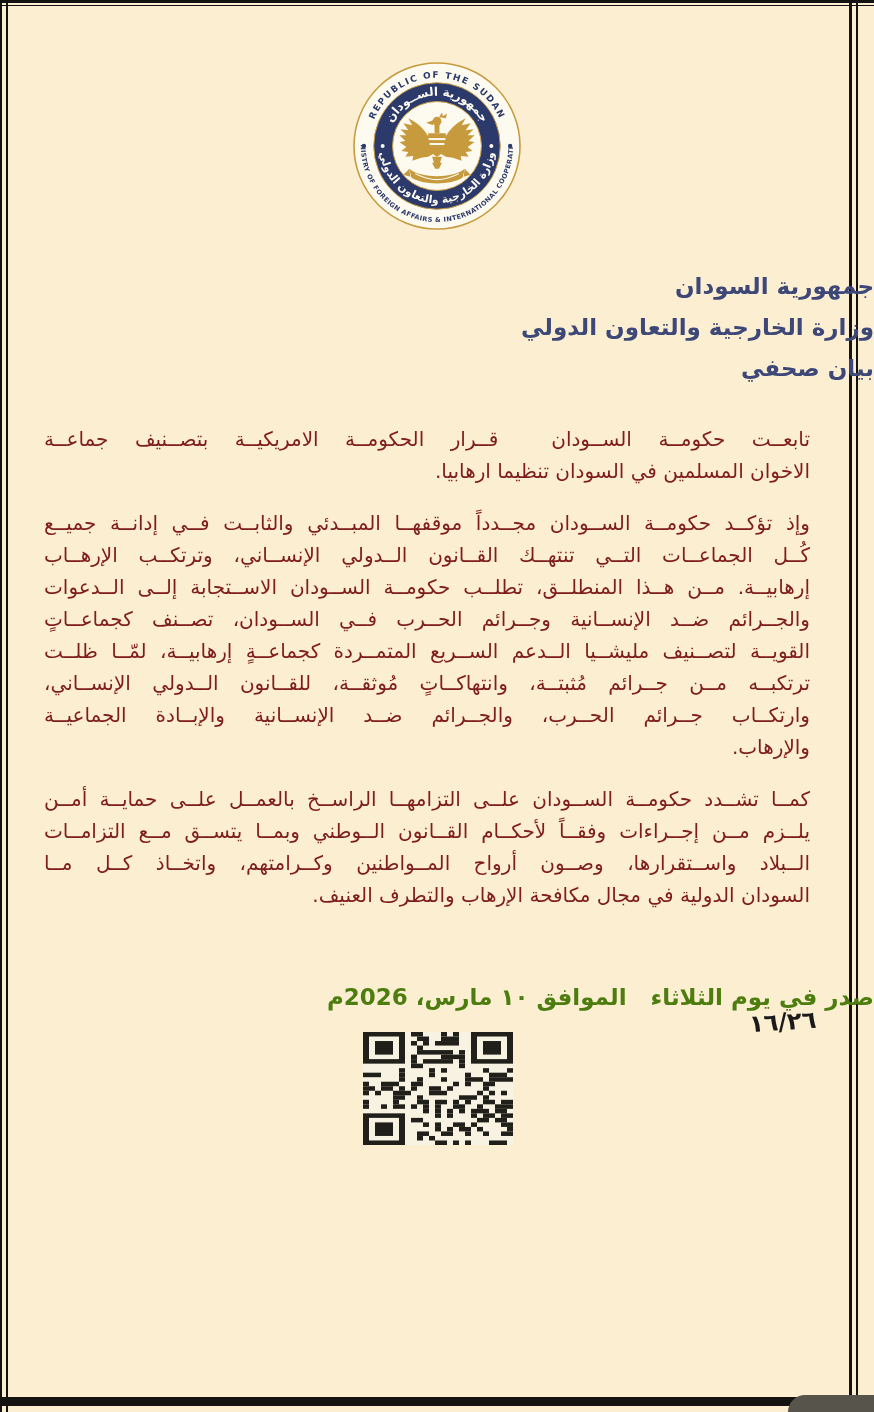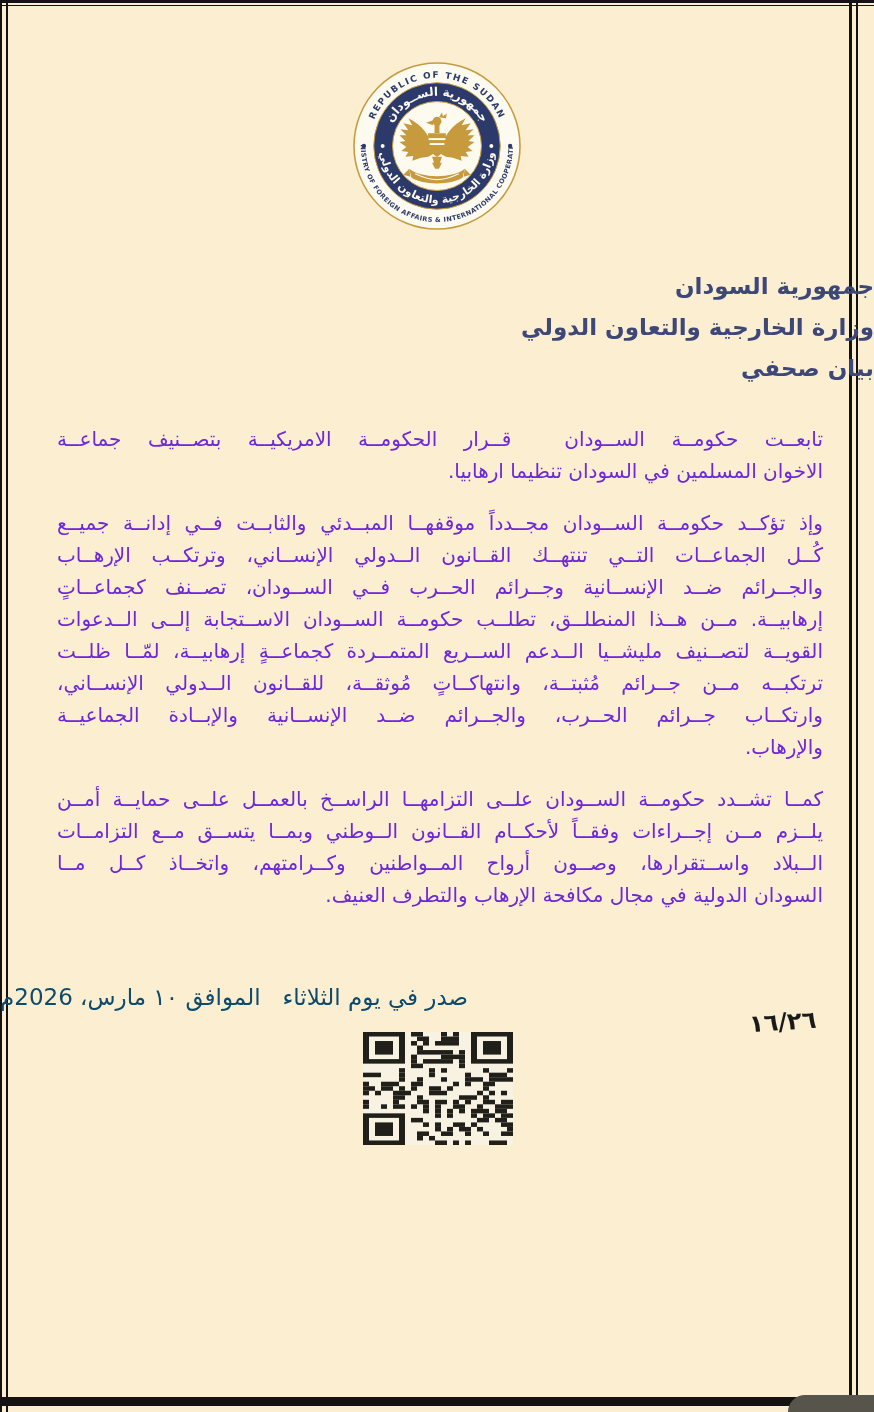--- a/index.html
+++ b/index.html
@@ -20,36 +20,36 @@
     position:absolute; right:0; bottom:0; width:86px; height:17px;
     background:#57544b; border-top-left-radius:24px;
   }
   .emblem{position:absolute; top:62px; left:353px; width:168px; height:168px;}
   .headers{
     position:absolute; top:266px; left:0; width:874px;
     color:#3e4878; font-weight:bold;
     font-size:23px; line-height:41px;
   }
   .body-text{
-    position:absolute; top:423px; left:57px; width:766px;
-    direction:rtl; color:#6d28d9; font-size:20px; line-height:32px;
+    position:absolute; top:423px; left:44px; width:766px;
+    direction:rtl; color:#7f1d1d; font-size:20px; line-height:32px;
     text-align:justify;
   }
   .para{margin:0 0 20px 0;}
   .para.p2{}
   .para.p3{margin-bottom:0;}
   .line{
     text-align:justify; text-align-last:justify;
     white-space:pre-wrap;
   }
   .line.last{text-align-last:right;}
   .date-line{
     position:absolute; top:980px; left:0; width:874px;
-    direction:rtl; text-align:left;
-    font-weight:normal; font-size:23px; line-height:34px; color:#0c4a6e;
+    direction:rtl; text-align:right;
+    font-weight:bold; font-size:23px; line-height:34px; color:#4d7c0f;
     white-space:pre;
   }
   .page-note{
     position:absolute; top:1008px; right:58px;
     direction:rtl; font-size:24px; font-weight:bold; color:#1a1a1a;
     letter-spacing:3px; transform:rotate(-4deg);
   }
   .qr{position:absolute; top:1032px; left:363px; width:150px; height:113px;}
 </style>
 </head>
@@ -121,22 +121,22 @@
   </div>
 
   <div class="body-text">
     <div class="para p1">
         <div class="line">تابعــت حكومــة الســودان  قــرار الحكومــة الامريكيــة بتصــنيف جماعــة</div>
         <div class="line last">الاخوان المسلمين في السودان تنظيما ارهابيا.</div>
       </div>
     <div class="para p2">
         <div class="line">وإذ تؤكــد حكومــة الســودان مجــدداً موقفهــا المبــدئي والثابــت فــي إدانــة جميــع</div>
         <div class="line">كُــل الجماعــات التــي تنتهــك القــانون الــدولي الإنســاني، وترتكــب الإرهــاب</div>
+        <div class="line">إرهابيــة. مــن هــذا المنطلــق، تطلــب حكومــة الســودان الاســتجابة إلــى الــدعوات</div>
         <div class="line">والجــرائم ضــد الإنســانية وجــرائم الحــرب فــي الســودان، تصــنف كجماعــاتٍ</div>
-        <div class="line">إرهابيــة. مــن هــذا المنطلــق، تطلــب حكومــة الســودان الاســتجابة إلــى الــدعوات</div>
         <div class="line">القويــة لتصــنيف مليشــيا الــدعم الســريع المتمــردة كجماعــةٍ إرهابيــة، لمّــا ظلــت</div>
         <div class="line">ترتكبــه مــن جــرائم مُثبتــة، وانتهاكــاتٍ مُوثقــة، للقــانون الــدولي الإنســاني،</div>
         <div class="line">وارتكــاب جــرائم الحــرب، والجــرائم ضــد الإنســانية والإبــادة الجماعيــة</div>
         <div class="line last">والإرهاب.</div>
       </div>
     <div class="para p3">
         <div class="line">كمــا تشــدد حكومــة الســودان علــى التزامهــا الراســخ بالعمــل علــى حمايــة أمــن</div>
         <div class="line">يلــزم مــن إجــراءات وفقــاً لأحكــام القــانون الــوطني وبمــا يتســق مــع التزامــات</div>
         <div class="line">الــبلاد واســتقرارها، وصــون أرواح المــواطنين وكــرامتهم، واتخــاذ كــل مــا</div>
         <div class="line last">السودان الدولية في مجال مكافحة الإرهاب والتطرف العنيف.</div>

